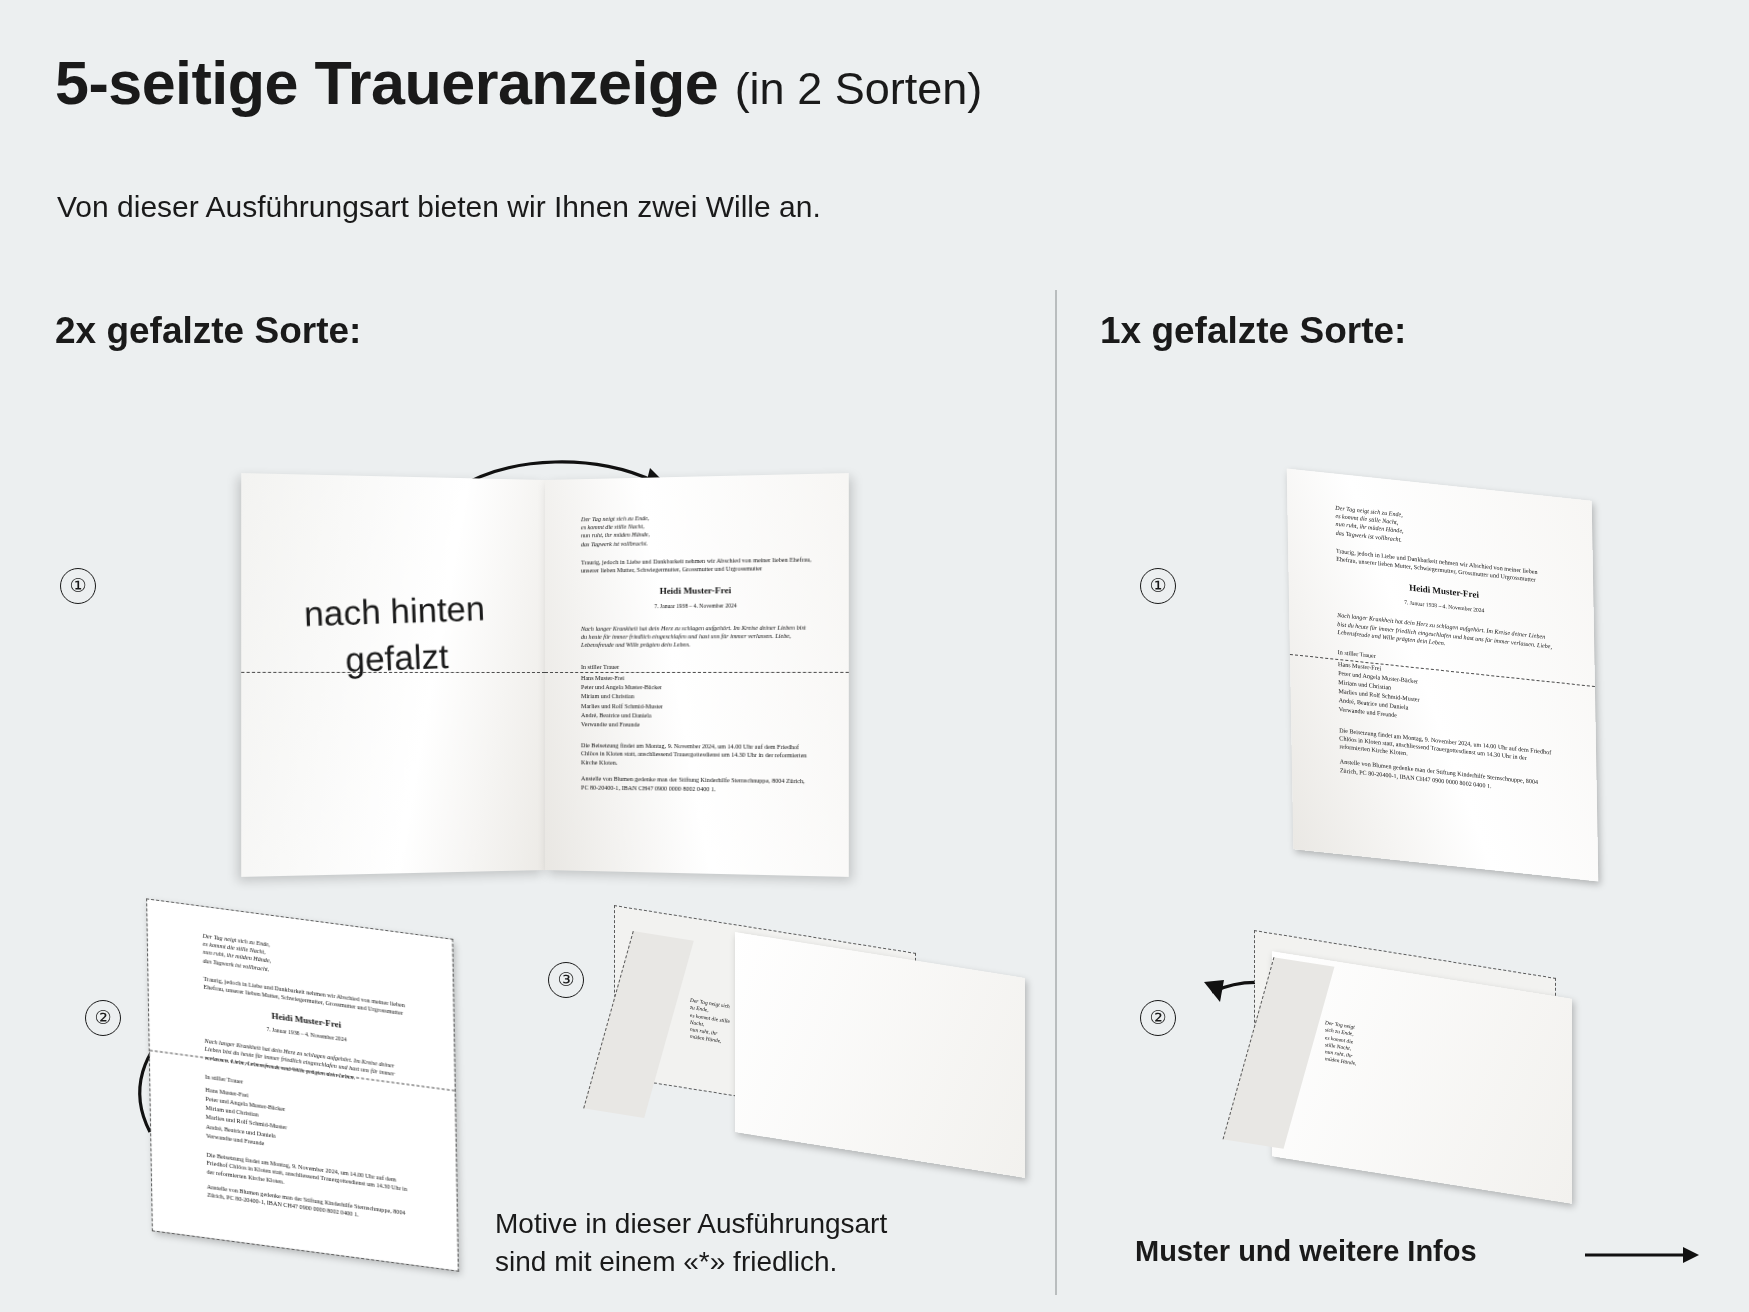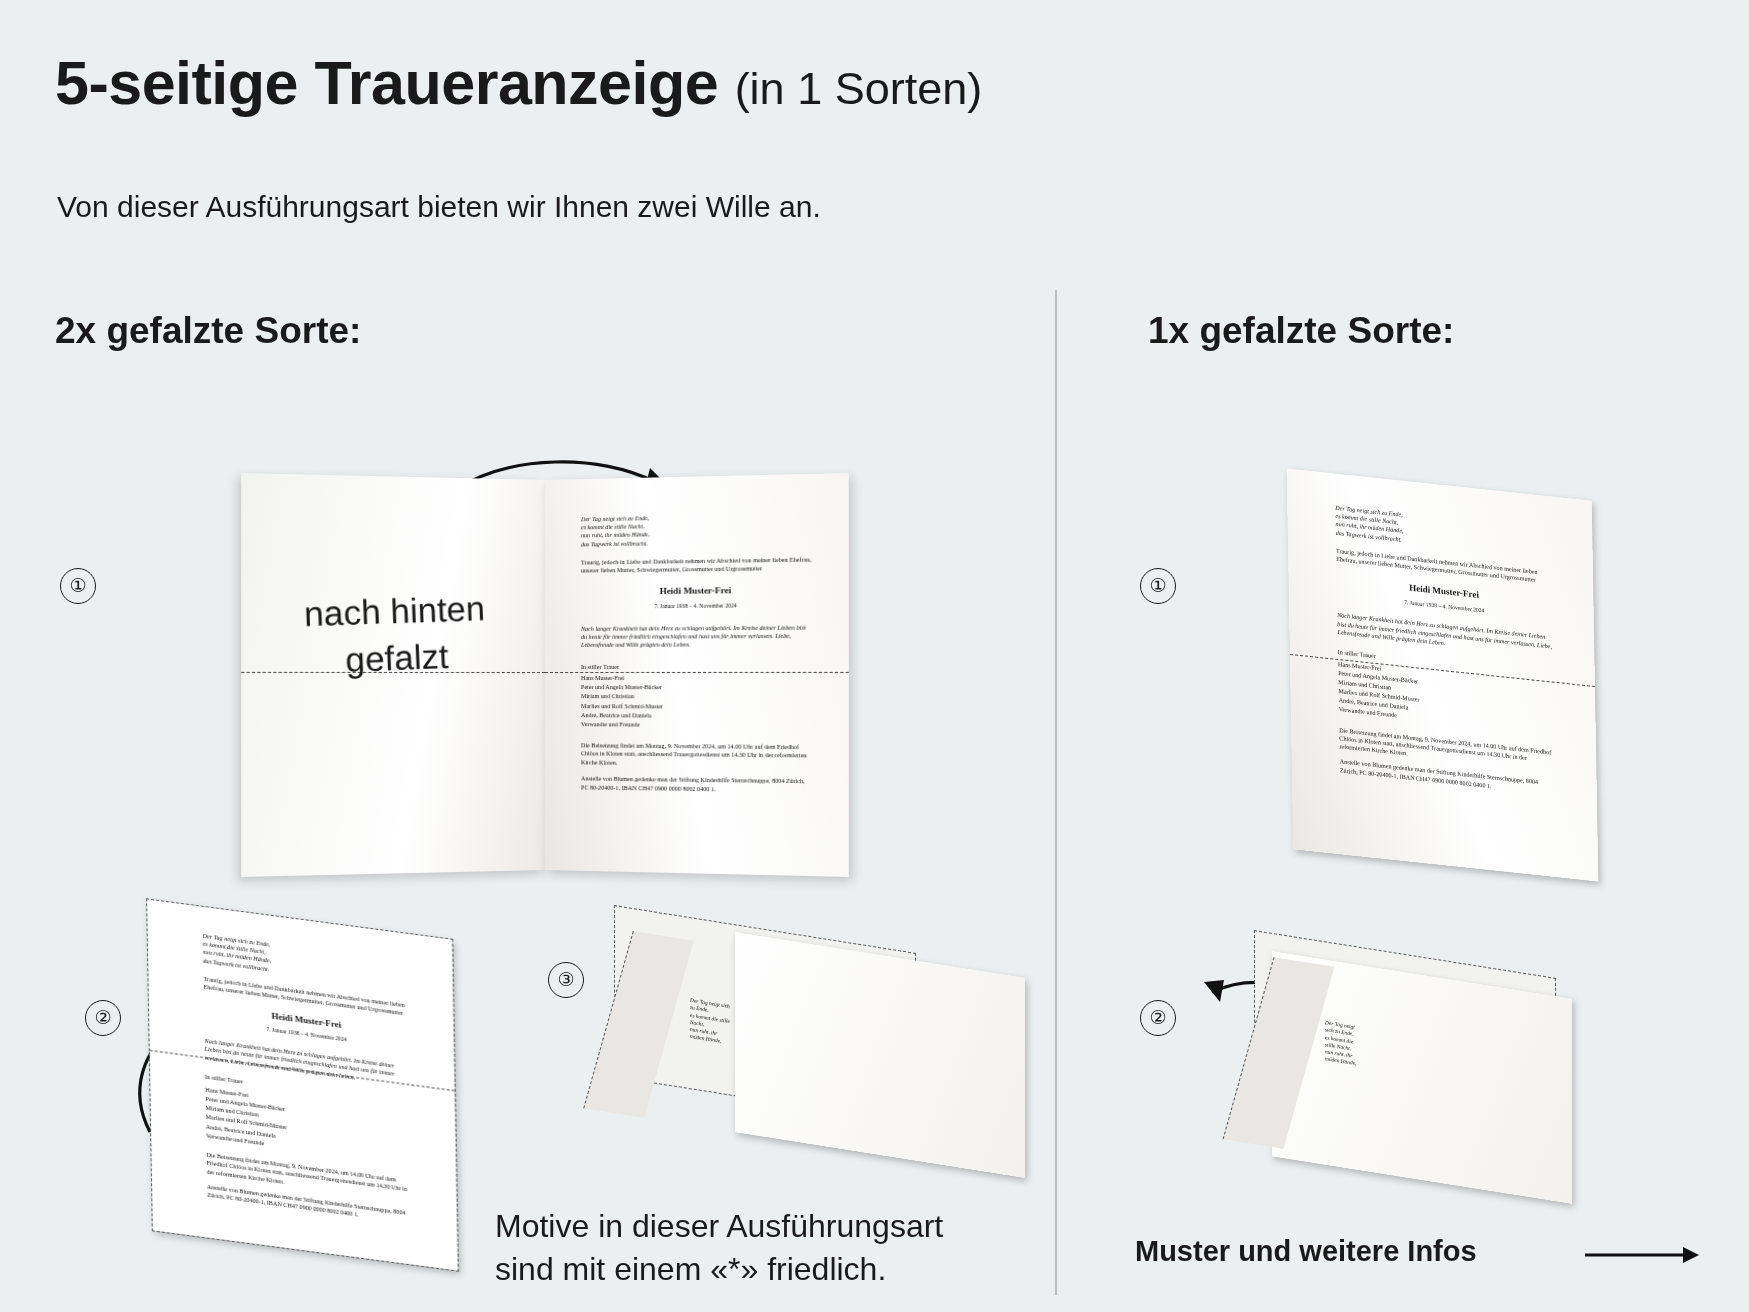--- a/index.html
+++ b/index.html
@@ -21,21 +21,21 @@
   }
   .title .sub{font-size:45px;font-weight:400;letter-spacing:0;}
   .lead{
     position:absolute;left:57px;top:190px;
     font-size:30px;font-weight:400;
   }
   .col-head{
     position:absolute;font-size:37px;font-weight:700;
   }
   .col-head.left{left:55px;top:310px;}
-  .col-head.right{left:1148px;top:310px;}
+  .col-head.right{left:1100px;top:310px;}
 
   
   .divider{
     position:absolute;left:1055px;top:290px;width:2px;height:1005px;
     background:#b9bdbe;
   }
 
   
   .step{
     position:absolute;width:34px;height:34px;border-radius:50%;
@@ -89,34 +89,34 @@
   .obit .name{font-weight:700;text-align:center;}
   .obit .dates{text-align:center;}
   .obit .ital{font-style:italic;}
 
   
   svg.arrow{position:absolute;overflow:visible;}
   .arrow path{fill:none;stroke:#111;stroke-width:3.2;}
   .arrow polygon{fill:#111;}
 
   .caption{
-    position:absolute;font-size:32px;line-height:1.35;
+    position:absolute;font-size:28px;line-height:1.35;
   }
   .muster{
     position:absolute;font-size:29px;font-weight:700;
   }
 </style>
 </head>
 <body>
 
 <div class="page">
 
   <div class="title">
     <span>5-seitige Traueranzeige</span>
-    <span class="sub">(in 1 Sorten)</span>
+    <span class="sub">(in 2 Sorten)</span>
   </div>
 
   <div class="lead">Von dieser Ausführungsart bieten wir Ihnen zwei Wille an.</div>
 
   <div class="col-head left">2x gefalzte Sorte:</div>
   <div class="col-head right">1x gefalzte Sorte:</div>
 
   <div class="divider"></div>
 
   <div class="step" style="left:60px;top:568px;">①</div>

